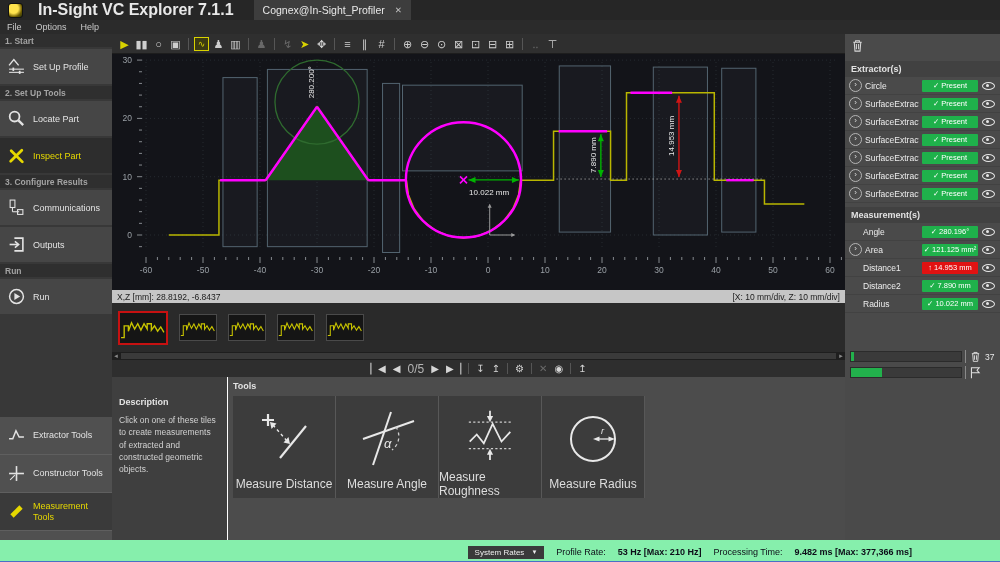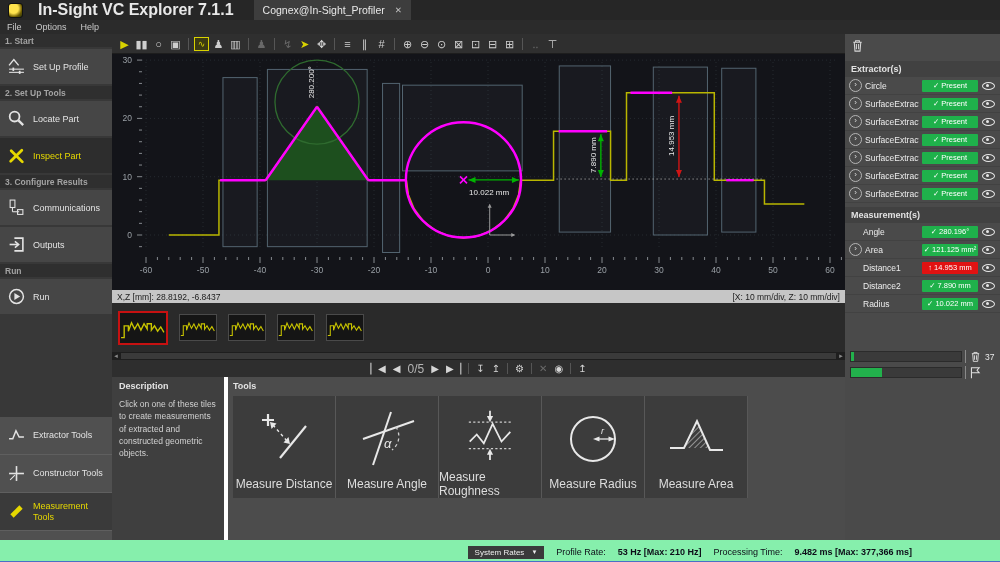--- a/index.html
+++ b/index.html
@@ -64,21 +64,21 @@
   .hs-thumb{flex:1;height:6px;background:#3a3a3a;margin:0 1px;}
   .controls{position:absolute;left:112px;top:360px;width:733px;height:17px;background:#2e2e2e;
             display:flex;align-items:center;justify-content:center;gap:7px;}
   .ctl{color:#d6d6d6;font-size:10px;line-height:15px;}
   .ctl.dim{color:#6a6a6a;}
   .ctr{color:#b5b5b5;font-size:12px;}
   .csep{width:1px;height:11px;background:#555;}
   
   .bottom{position:absolute;left:112px;top:377px;width:733px;height:163px;background:#4c4c4c;
           display:flex;}
-  .desc{width:116px;background:#3f3f3f;border-right:4px solid #ffffff;padding:4px 7px;
+  .desc{width:116px;background:#3f3f3f;border-right:1px solid #ffffff;padding:20px 7px;
         box-sizing:border-box;}
   .panel-title{font-size:9px;font-weight:bold;color:#e2e2e2;}
   .desc-body{margin-top:7px;font-size:8.5px;color:#d2d2d2;line-height:1.45;}
   .toolsp{flex:1;padding:4px 0 0 5px;}
   .tiles{display:flex;margin-top:5px;}
   .tile{width:103px;height:102px;background:#3c3c3c;border-right:1px solid #585858;
         display:flex;flex-direction:column;align-items:center;box-sizing:border-box;
         padding-top:12px;}
   .tile-label{font-size:12px;color:#dedede;margin-top:9px;}
   
@@ -521,32 +521,20 @@
         <div class="tile">
           <svg viewBox="0 0 60 60" width="60" height="60">
             <circle cx="30" cy="31" r="22" fill="none" stroke="#e8e8e8" stroke-width="2"></circle>
             <line x1="34" y1="31" x2="47" y2="31" stroke="#e8e8e8" stroke-width="1.3"></line>
             <polygon points="30,31 36.5,28.5 36.5,33.5" fill="#e8e8e8"></polygon>
             <polygon points="52,31 45.5,28.5 45.5,33.5" fill="#e8e8e8"></polygon>
             <text x="38" y="26" font-size="9" fill="#e8e8e8" font-style="italic">r</text>
           </svg>
           <div class="tile-label">Measure Radius</div>
         </div>
-        <div class="tile">
-          <svg viewBox="0 0 60 60" width="60" height="60">
-            <defs>
-              <pattern id="hat" width="4" height="4" patternUnits="userSpaceOnUse" patternTransform="rotate(45)">
-                <line x1="0" y1="0" x2="0" y2="4" stroke="#cfcfcf" stroke-width="1.2"></line>
-              </pattern>
-            </defs>
-            <polygon points="18,40 31,13 44,40" fill="url(#hat)"></polygon>
-            <polyline points="4,40 18,40 31,13 44,42 57,42" fill="none" stroke="#e8e8e8" stroke-width="2"></polyline>
-          </svg>
-          <div class="tile-label">Measure Area</div>
-        </div>
       </div>
   </div>
 </div>
 
 <div class="rightpanel">
   <span class="rp-trash"><svg viewBox="0 0 16 16" width="15" height="15">
         <path d="M3.5,4.5 h9 M6,4.5 V3 h4 v1.5 M4.5,4.5 l0.8,9.5 h5.4 l0.8,-9.5 M6.8,6.5 v5.5 M9.2,6.5 v5.5" fill="none" stroke="currentColor" stroke-width="1.1"></path>
       </svg></span>
   <div class="rp-header">Extractor(s)</div>
   <div>

